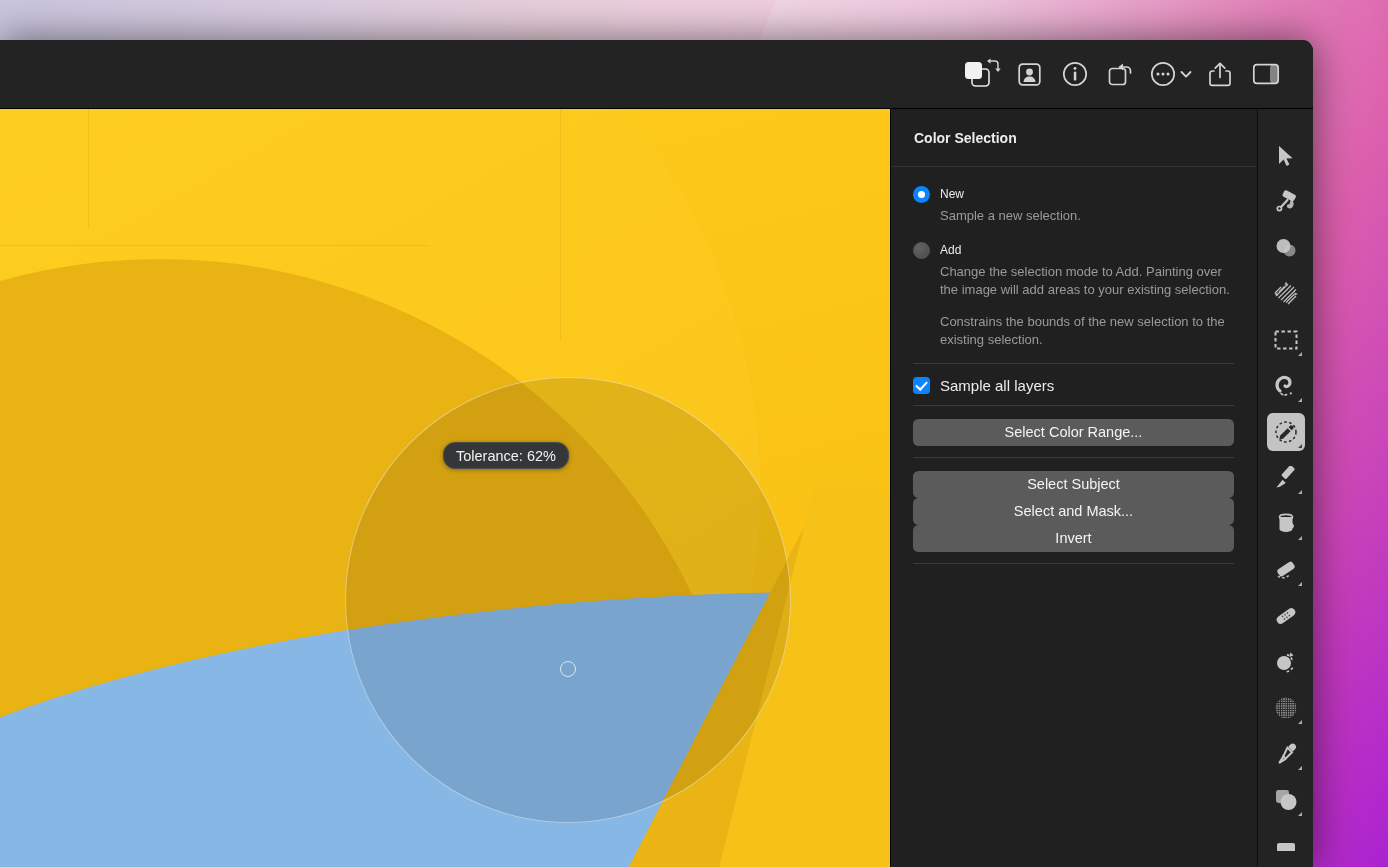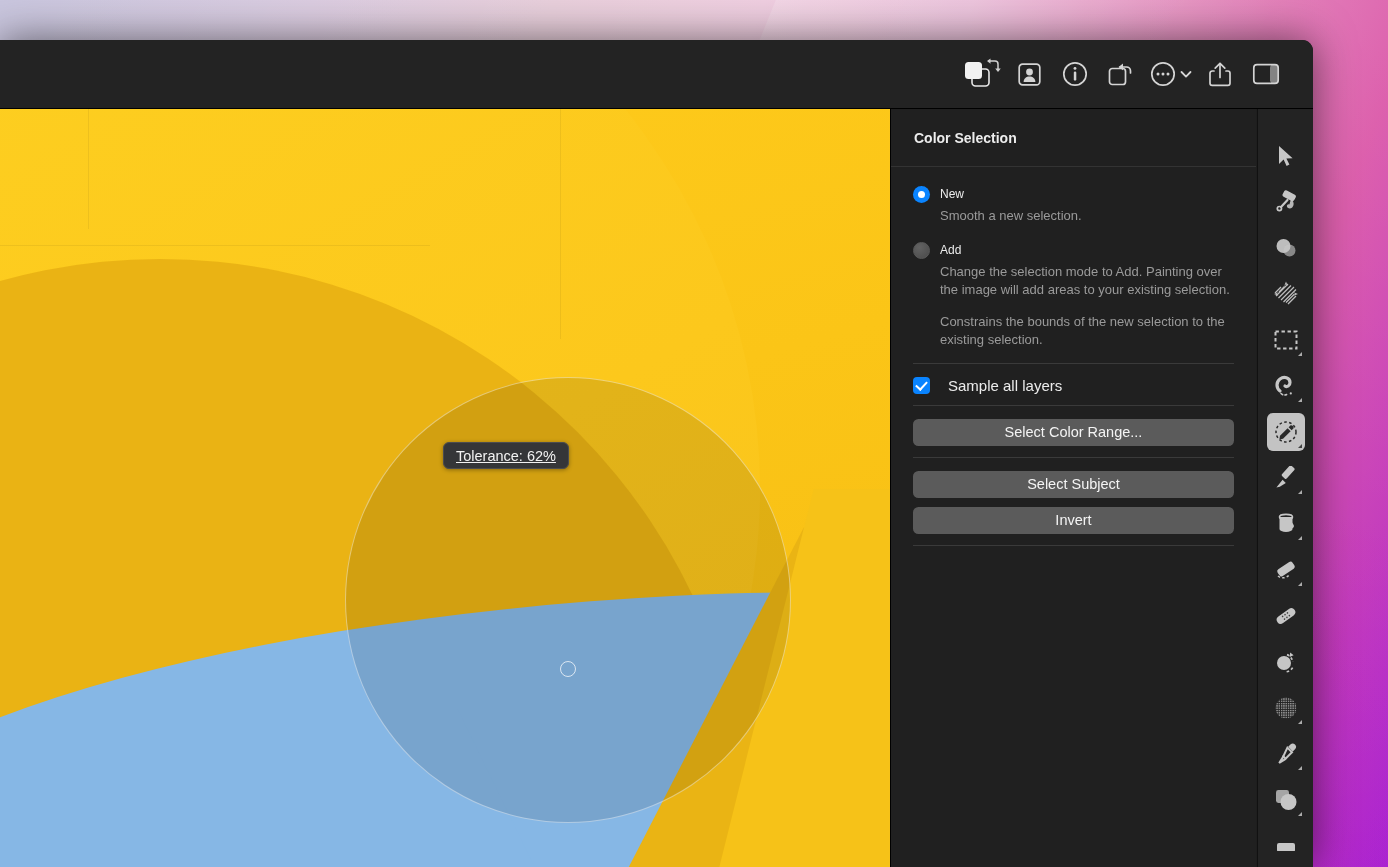--- a/index.html
+++ b/index.html
@@ -142,26 +142,25 @@
 
   
   #tolerance-tip {
     position:absolute;
     left:443px; top:333px;
     height:27px;
     padding:10px 12px;
     display:flex; align-items:center;
     background:#353638;
     border:1px solid #4c4d4f;
-    border-radius:6px;
+    border-radius:12px;
     color:#f2f2f2;
     font-size:14.5px;
     white-space:nowrap;
     box-shadow:0 1px 4px rgba(0,0,0,0.35);
-    text-decoration:underline;
   }
 
   
   #panel {
     position:absolute; left:890px; top:69px;
     width:366px; height:758px;
     background:#202020;
     border-left:1px solid #000;
     overflow:hidden;
   }
@@ -192,42 +191,42 @@
     border-radius:50%; background:#fff;
   }
   .radio-label { font-size:12px; color:#ececec; line-height:22px; }
   .radio-desc {
     font-size:13px; color:#9a9a9a; line-height:18.5px;
     margin:1px 0 13px 27px; max-width:300px;
   }
 
   .divider { height:1px; background:#3a3a3a; margin:11px 0 13px 0; }
 
-  .check-row { display:flex; align-items:center; gap:18px; margin-bottom:11px; }
+  .check-row { display:flex; align-items:center; gap:10px; margin-bottom:11px; }
   .checkbox {
     width:17px; height:17px; border-radius:4px; flex:0 0 17px;
     background:#0a84ff;
     position:relative;
   }
   .checkbox::after {
     content:"";
     position:absolute; left:5px; top:2px;
     width:5px; height:9px;
     border:solid #fff; border-width:0 2px 2px 0;
     transform:rotate(43deg);
   }
   .check-label { font-size:15px; color:#ececec; }
 
   .panel-btn {
     display:block; width:100%; height:27px;
     background:#5b5b5b;
     border:none; border-radius:5.5px;
     color:#f4f4f4; font-size:14.5px;
     font-family:"Liberation Sans", sans-serif;
-    margin-bottom:9px;
+    margin-bottom:0;
     cursor:default;
   }
   .btn-gap { margin-bottom:0; }
 
   
   #tools {
     position:absolute; left:1257px; top:69px;
     width:56px; height:758px;
     background:#232323;
     border-left:1px solid #111;
@@ -352,21 +351,21 @@
     <div id="panel-header">
       <div id="panel-title">Color Selection</div>
     </div>
 
     <div id="panel-body">
 
       <div class="radio-row">
         <span class="radio on"></span>
         <span class="radio-label">New</span>
       </div>
-      <div class="radio-desc">Smooth a new selection.</div>
+      <div class="radio-desc">Sample a new selection.</div>
 
       <div class="radio-row">
         <span class="radio"></span>
         <span class="radio-label">Add</span>
       </div>
       <div class="radio-desc">Change the selection mode to Add. Painting over the image will add areas to your existing selection.</div>
 
 
       <div class="radio-desc">Constrains the bounds of the new selection to the existing selection.</div>
 
@@ -377,20 +376,21 @@
         <span class="check-label">Sample all layers</span>
       </div>
 
       <div class="divider"></div>
 
       <button class="panel-btn btn-gap">Select Color Range...</button>
 
       <div class="divider"></div>
 
       <button class="panel-btn">Select Subject</button>
+      <button class="panel-btn">Select and Mask...</button>
       <button class="panel-btn btn-gap">Invert</button>
 
       <div class="divider"></div>
     </div>
   </div>
 
   <div id="tools">
 
     <div class="tool">
       <svg width="20" height="22" viewBox="0 0 20 22">

